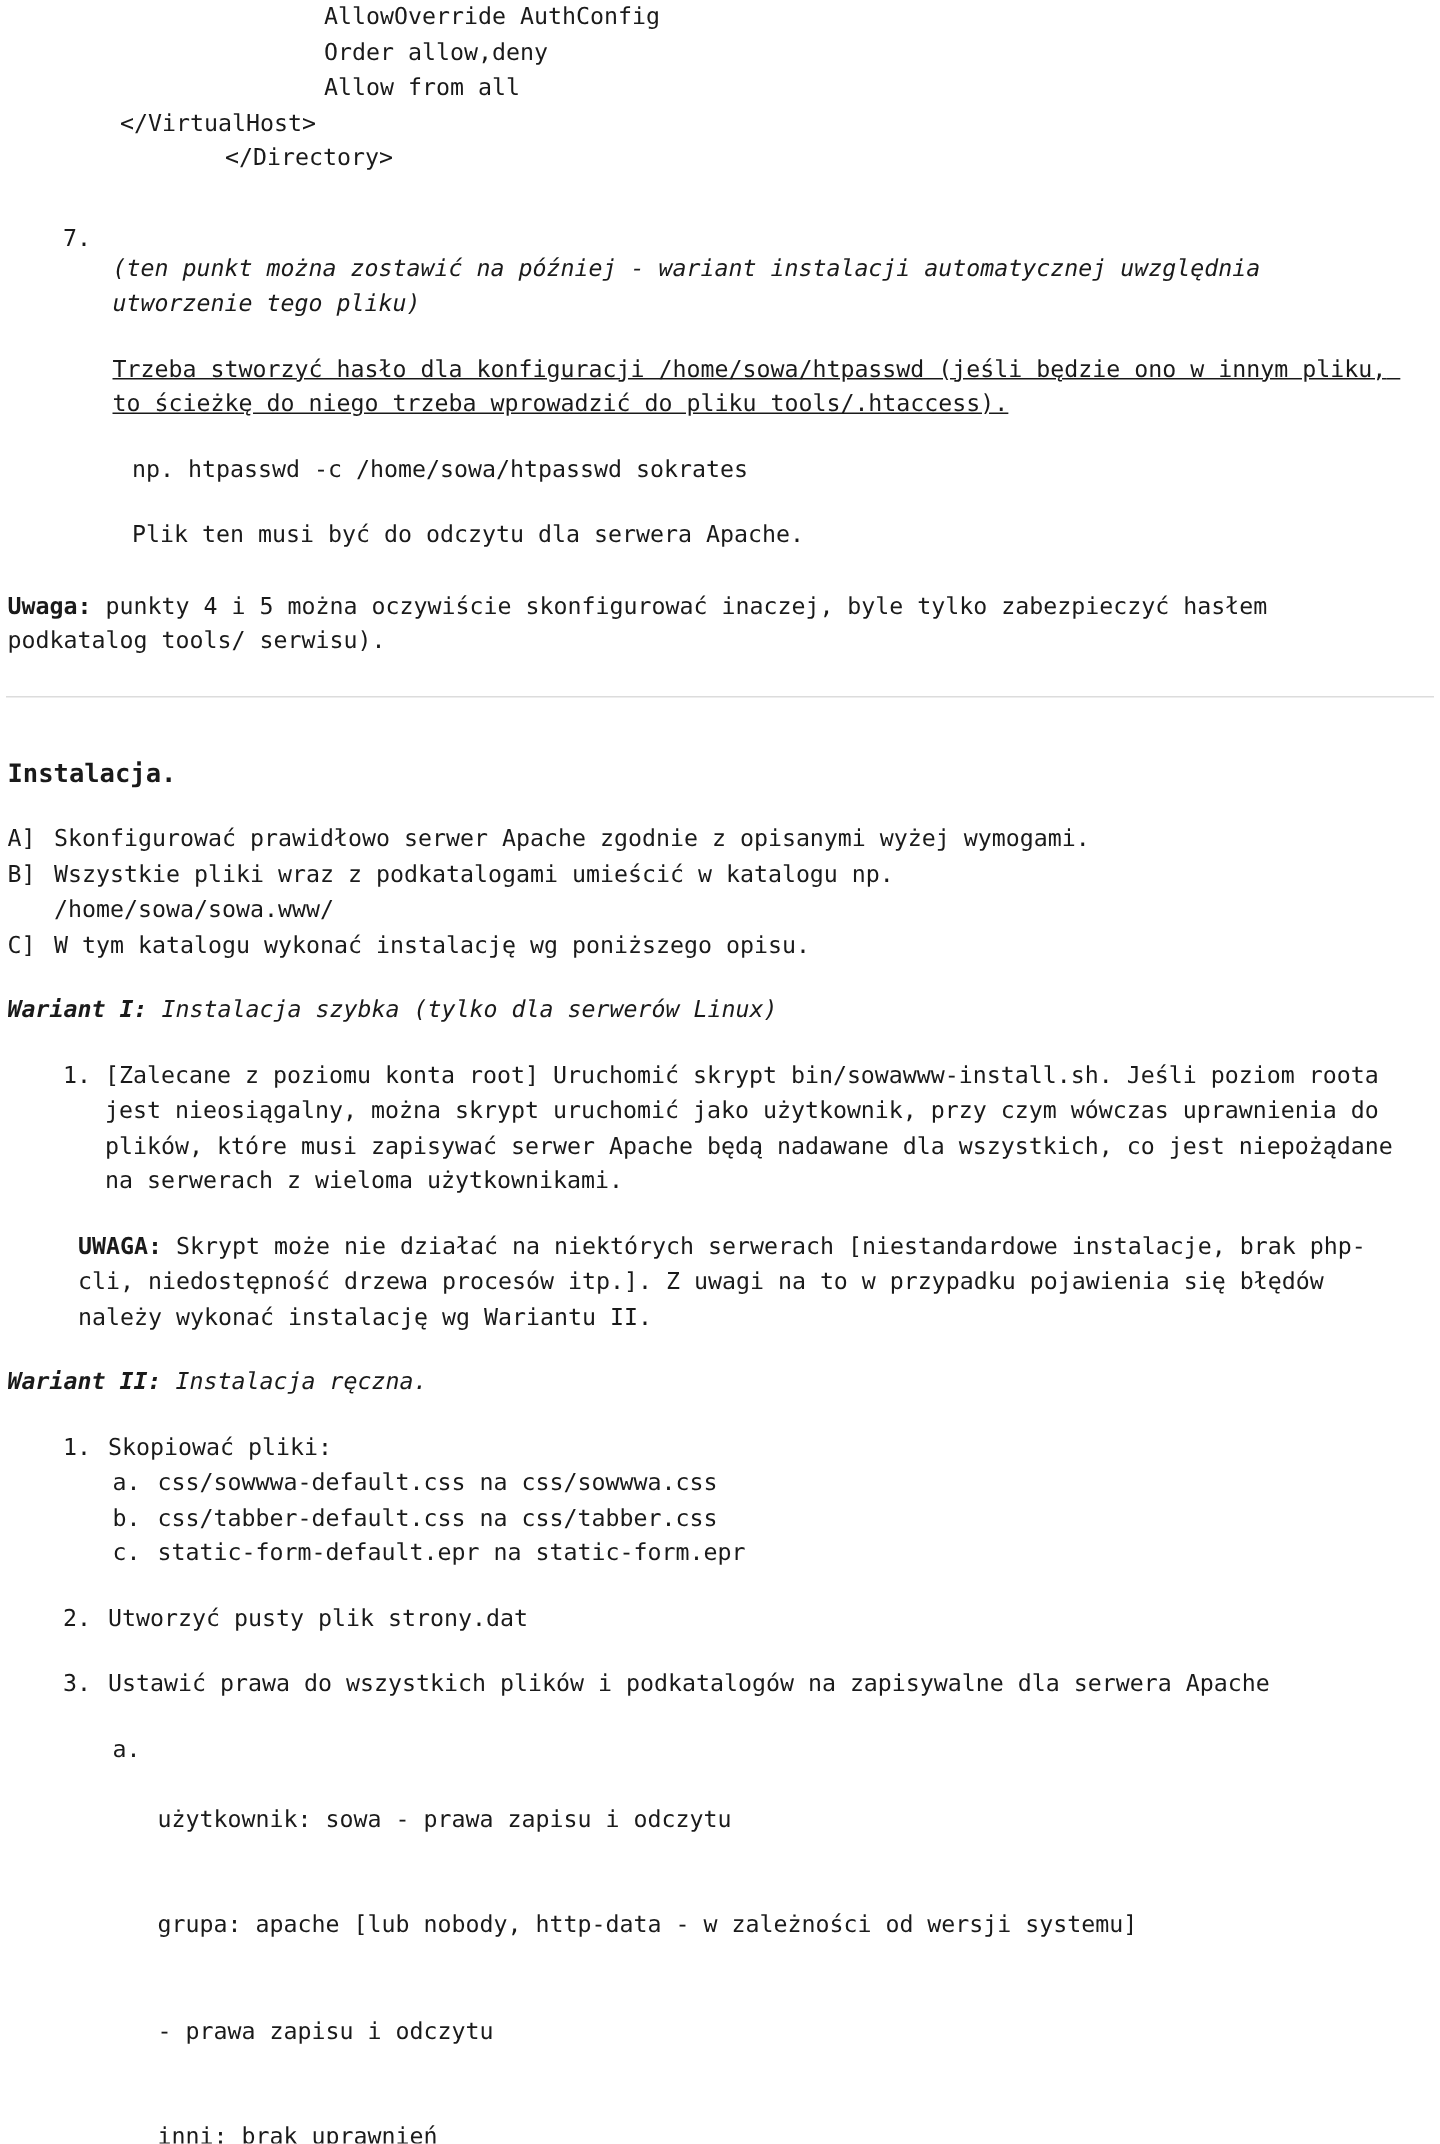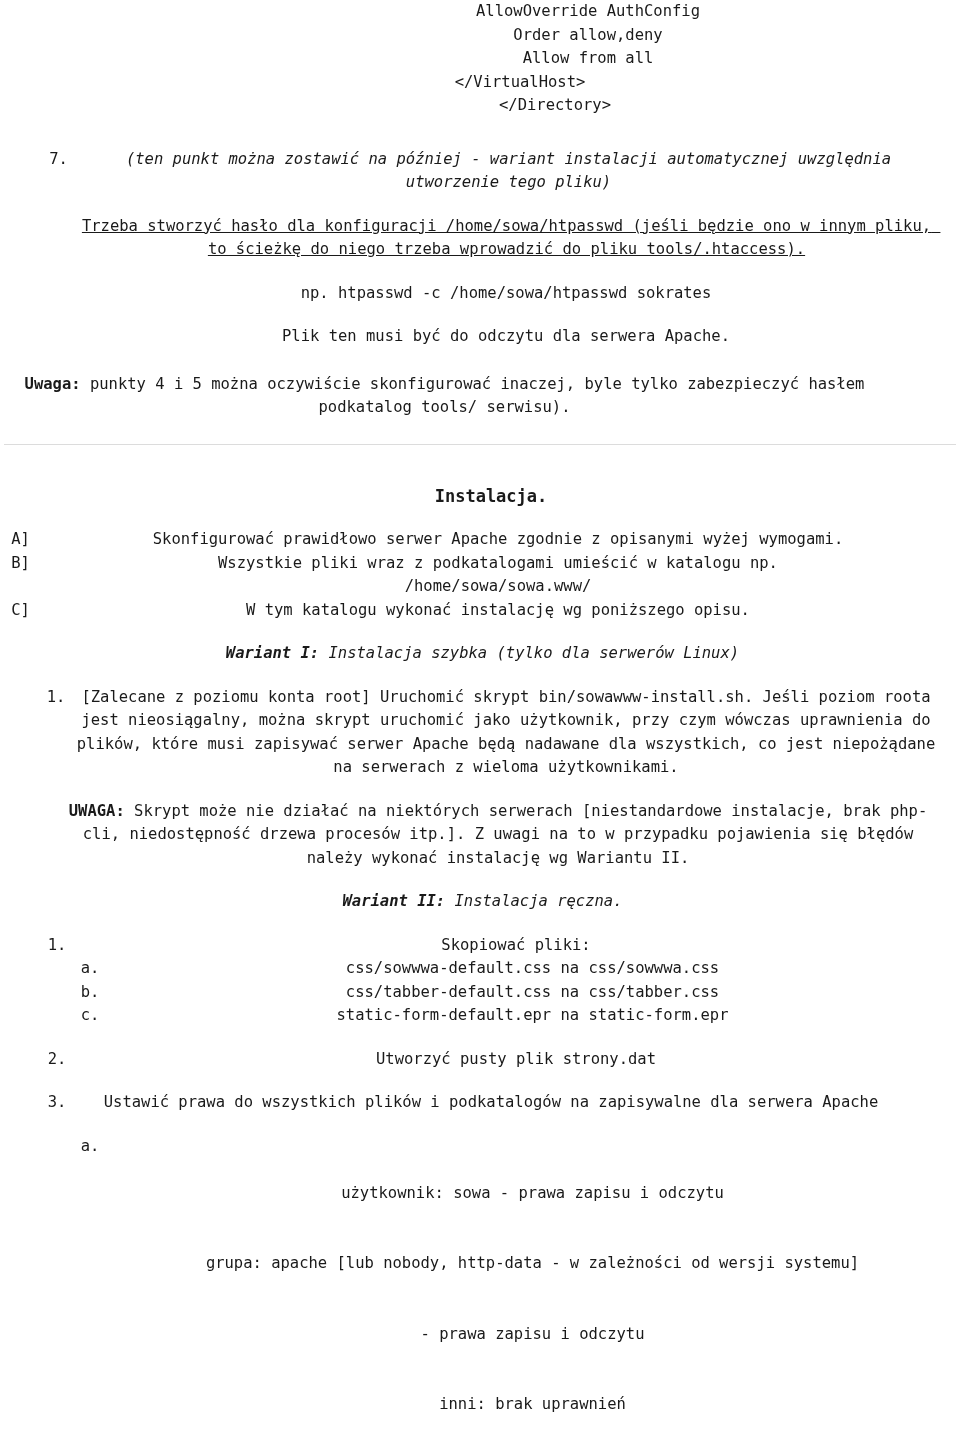--- a/index.html
+++ b/index.html
@@ -15,69 +15,68 @@
     font-size: 15.5px;
     line-height: 23.5px;
     color: #1a1a1a;
     -webkit-font-smoothing: antialiased;
   }
   .page {
     position: relative;
     width: 960px;
     height: 1429px;
     padding: 0;
-    text-align: center;
   }
 
   
   .blk {
     white-space: pre-wrap;
     margin: 0;
   }
   .line { white-space: pre; }
 
   
   .ind-code   { padding-left: 216px; }   
   .ind-code2  { padding-left: 150px; }   
   .ind-code3  { padding-left: 80px;  }   
   .ind-body   { padding-left: 75px; text-decoration: underline;  }   
-  .ind-body2  { padding-left: 52px;  }   
+  .ind-body2  { padding-left: 88px;  }   
   .ind-left   { padding-left: 5px;   }   
   .ind-sub    { padding-left: 52px;  }   
 
   
   .row {
     display: flex;
     align-items: flex-start;
   }
   .marker {
     flex: 0 0 auto;
     white-space: pre;
   }
   .rowtext {
     flex: 1 1 auto;
     white-space: pre-wrap;
   }
 
   .b  { font-weight: bold; }
-  .i  { font-style: italic; }
+  .i  { font-style: italic; margin-top: 20px; }
   .bi { font-weight: bold; font-style: italic; }
 
   .h-rule {
     border: 0;
     border-top: 1px solid #dcdcdc;
     margin: 0;
     width: 952px;
     margin-left: 4px;
   }
 
   .sec-title {
     font-weight: bold;
     font-size: 17px;
-    padding-left: 22px;
+    padding-left: 5px;
   }
   .sp-20 { height: 20px; }
   .sp-24 { height: 24px; }
   .sp-30 { height: 30px; }
   .sp-40 { height: 40px; }
 </style>
 </head>
 <body>
 
 <div class="page">

